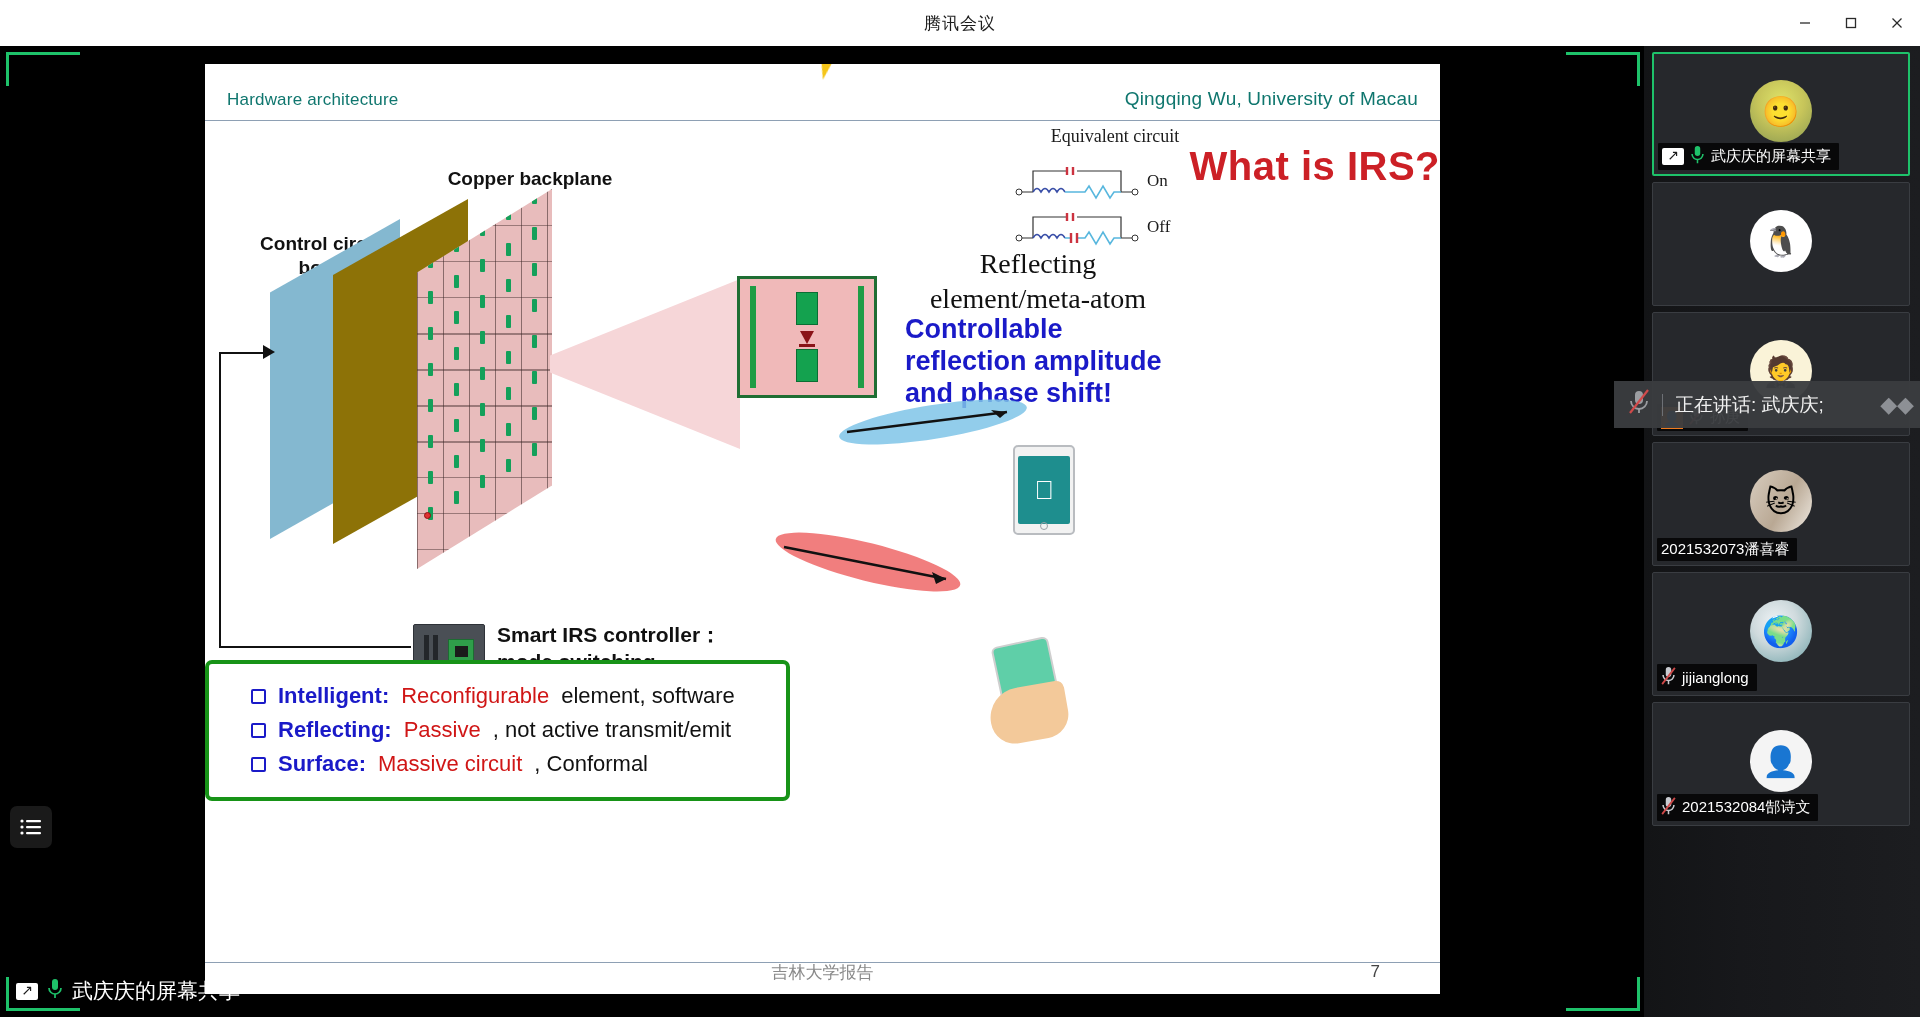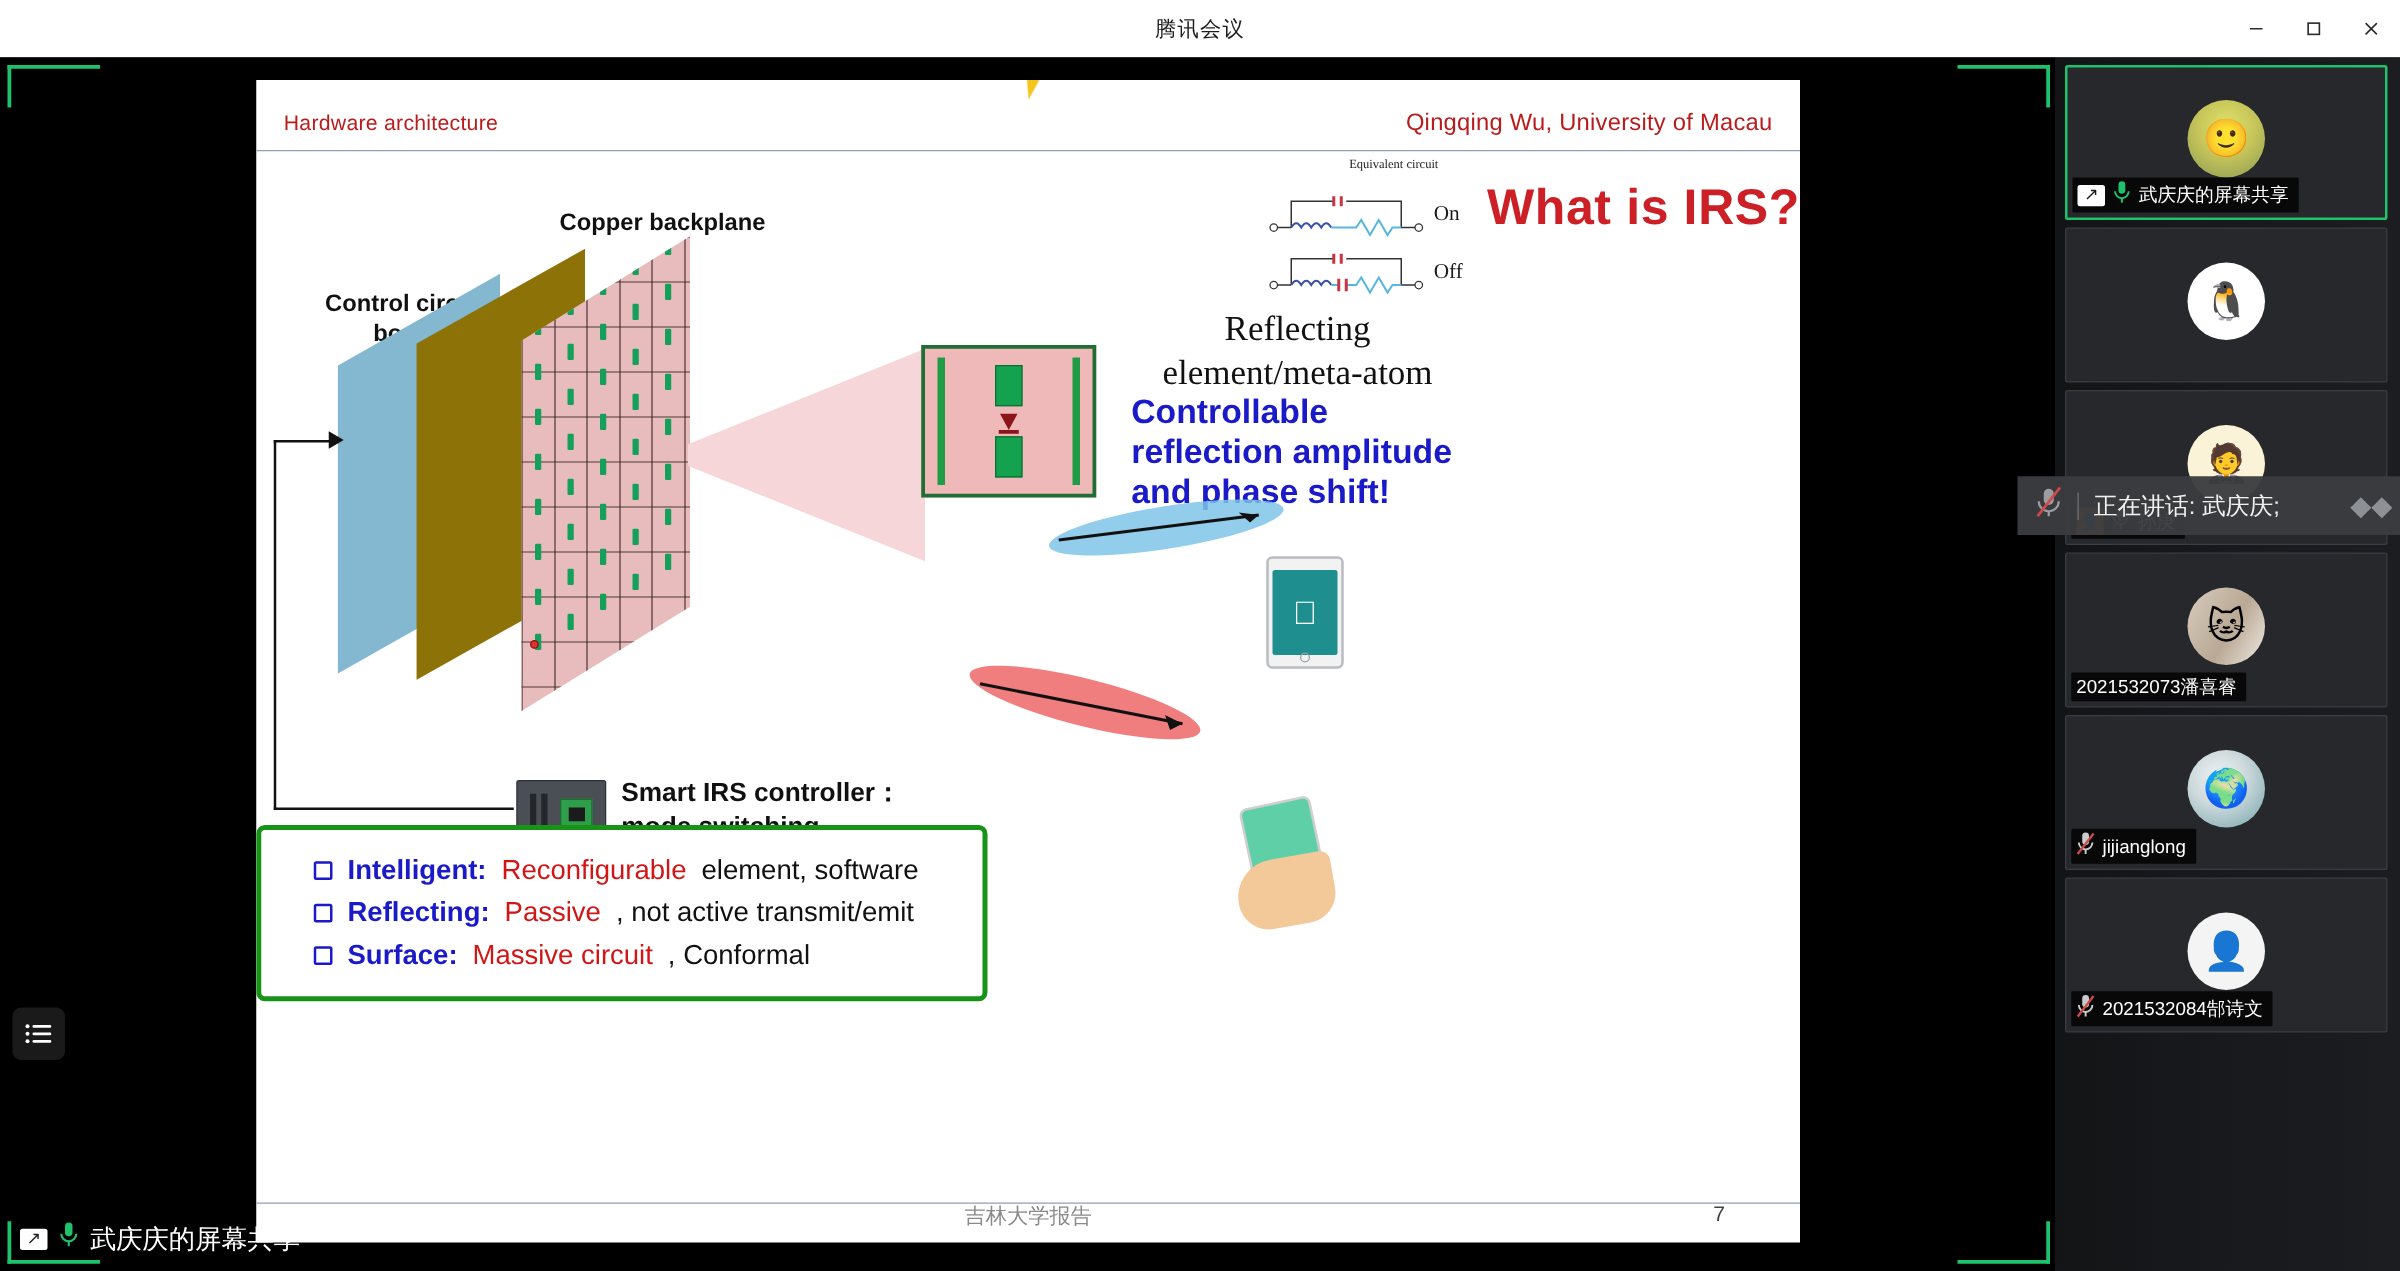--- a/index.html
+++ b/index.html
@@ -69,21 +69,21 @@
     background: #ffffff;
     overflow: hidden;
   }
   .slide-header {
     position: absolute; left: 0; top: 24px; width: 100%;
     padding: 0 22px 10px 22px;
     display: flex; justify-content: space-between; align-items: baseline;
     border-bottom: 1.5px solid #8ea0b4;
   }
   .slide-header-left, .slide-header-right {
-    color: #b91c1c; font-size: 17px; letter-spacing: .2px;
+    color: #0f766e; font-size: 17px; letter-spacing: .2px;
   }
   .slide-header-right { font-size: 19px; }
 
   .slide-title {
     position: absolute; left: 0; top: 80px; width: 100%;
     text-align: right;
     color: #cc2026; font-size: 40px; font-weight: bold;
     letter-spacing: .5px;
     padding-left: 12px;
   }
@@ -169,21 +169,21 @@
   }
   .meta-atom .diode-bar {
     position: absolute; left: 50%; top: 65px; transform: translateX(-50%);
     width: 16px; height: 3px; background: #8a1418;
   }
 
   
   .eq-circuit { position: absolute; left: 810px; top: 62px; width: 200px; }
   .eq-title {
     font-family: "Liberation Serif", "DejaVu Serif", serif;
-    font-size: 10px; color: #1b1b1b; text-align: center; margin-bottom: 12px;
+    font-size: 18px; color: #1b1b1b; text-align: center; margin-bottom: 12px;
   }
   .eq-row { position: relative; height: 46px; }
   .eq-row svg { position: absolute; left: 0; top: 0; }
   .eq-label {
     position: absolute; left: 132px; top: 12px;
     font-family: "Liberation Serif", "DejaVu Serif", serif;
     font-size: 17px; color: #1b1b1b;
   }
 
   .reflect-cap {

